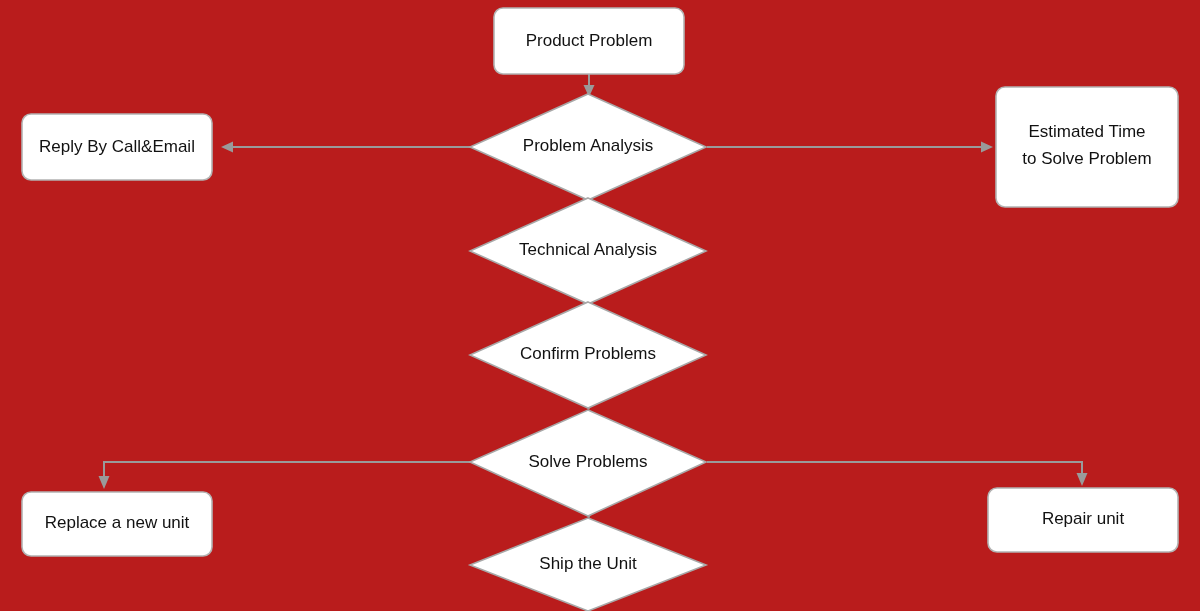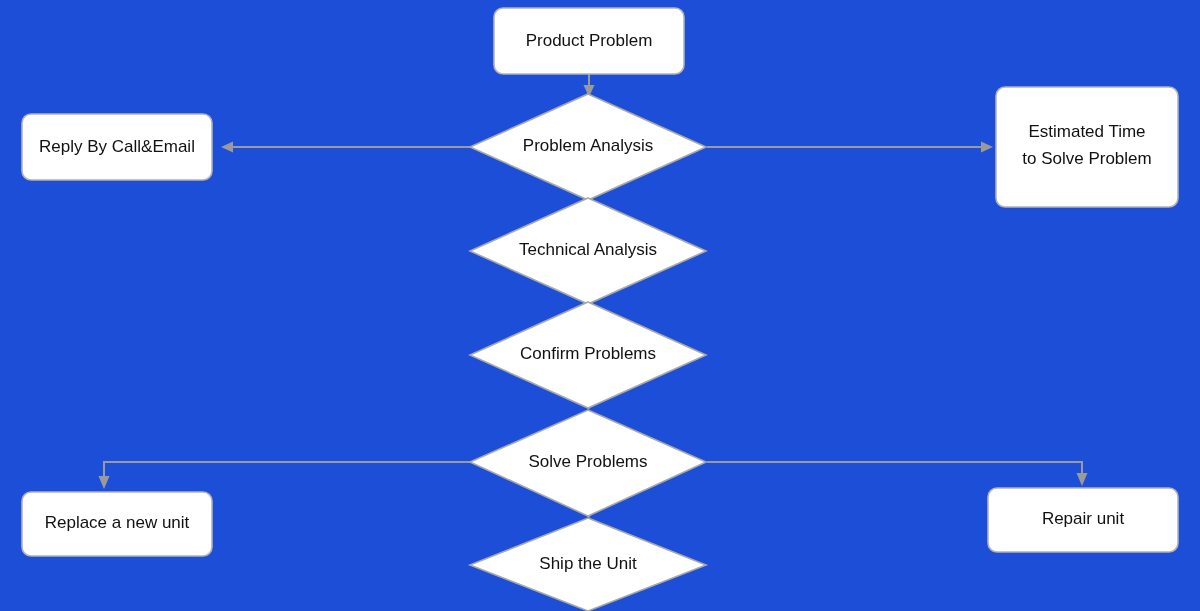--- a/index.html
+++ b/index.html
@@ -4,21 +4,21 @@
 <style>
   html, body {
     margin: 0;
     padding: 0;
     background: #ffffff;
   }
   #canvas {
     position: relative;
     width: 1200px;
     height: 611px;
-    background: #1d4ed8;
+    background: #b91c1c;
     font-family: "Liberation Sans", sans-serif;
   }
   svg#flow {
     position: absolute;
     top: 0;
     left: 0;
     width: 1200px;
     height: 611px;
   }
   .node-box {

